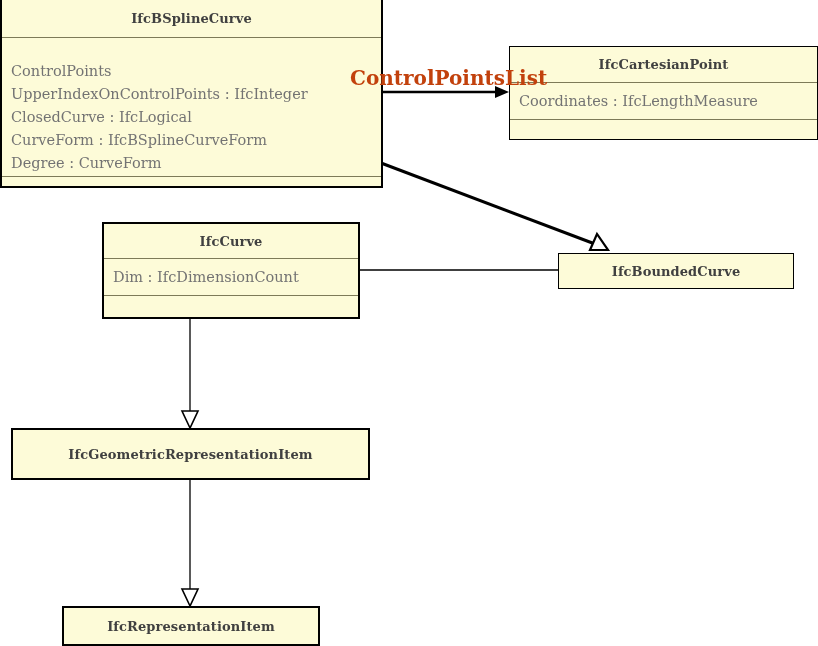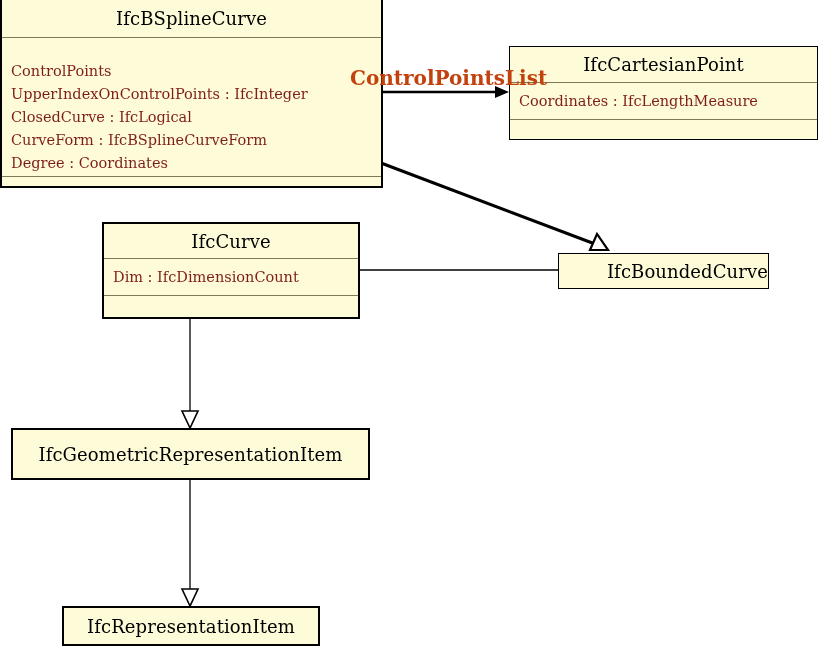--- a/index.html
+++ b/index.html
@@ -35,30 +35,30 @@
     border-width: 1px;
   }
   .compartment {
     box-sizing: border-box;
     overflow: hidden;
   }
   .compartment.name {
     display: flex;
     align-items: center;
     justify-content: center;
-    font-weight: normal;
-    font-size: 18px;
-    color: #000000;
+    font-weight: bold;
+    font-size: 13px;
+    color: #404040;
     letter-spacing: 0.1px;
   }
   .compartment.attrs {
     border-top: 1px solid #7d7a58;
     padding: 22px 9px 6px 9px;
     font-size: 14.5px;
-    color: #7f1d1d;
+    color: #737373;
     line-height: 23px;
   }
   .compartment.attrs.centered {
     display: flex;
     flex-direction: column;
     justify-content: center;
     padding-top: 0;
     padding-bottom: 0;
   }
   .compartment.ops {
@@ -112,42 +112,42 @@
     </g>
   </svg>
 
   <div class="uml-class" style="left:0px; top:-2px; width:383px; height:190px;">
     <div class="compartment name" style="height:38px;">IfcBSplineCurve</div>
     <div class="compartment attrs">
       <div class="attr-line">ControlPoints</div>
       <div class="attr-line">UpperIndexOnControlPoints : IfcInteger</div>
       <div class="attr-line">ClosedCurve : IfcLogical</div>
       <div class="attr-line">CurveForm : IfcBSplineCurveForm</div>
-      <div class="attr-line">Degree : Coordinates</div>
+      <div class="attr-line">Degree : CurveForm</div>
     </div>
     <div class="compartment ops"></div>
   </div>
 
   <div class="uml-class thin" style="left:509px; top:46px; width:309px; height:94px;">
     <div class="compartment name" style="height:35px;">IfcCartesianPoint</div>
     <div class="compartment attrs centered" style="height:37px;">
       <div class="attr-line">Coordinates : IfcLengthMeasure</div>
     </div>
     <div class="compartment ops"></div>
   </div>
 
   <div class="uml-class" style="left:62px; top:222px; width:258px; height:97px;margin-left:40px;">
     <div class="compartment name" style="height:34px;">IfcCurve</div>
     <div class="compartment attrs centered" style="height:37px;">
       <div class="attr-line">Dim : IfcDimensionCount</div>
     </div>
     <div class="compartment ops"></div>
   </div>
 
-  <div class="uml-class thin" style="left:558px; top:253px; width:211px; height:36px;align-items:flex-end;">
+  <div class="uml-class thin" style="left:558px; top:253px; width:236px; height:36px;">
     <div class="compartment name" style="height:100%;">IfcBoundedCurve</div>
   </div>
 
   <div class="uml-class" style="left:11px; top:428px; width:359px; height:52px;">
     <div class="compartment name" style="height:100%;">IfcGeometricRepresentationItem</div>
   </div>
 
   <div class="uml-class" style="left:62px; top:606px; width:258px; height:40px;">
     <div class="compartment name" style="height:100%;">IfcRepresentationItem</div>
   </div>

